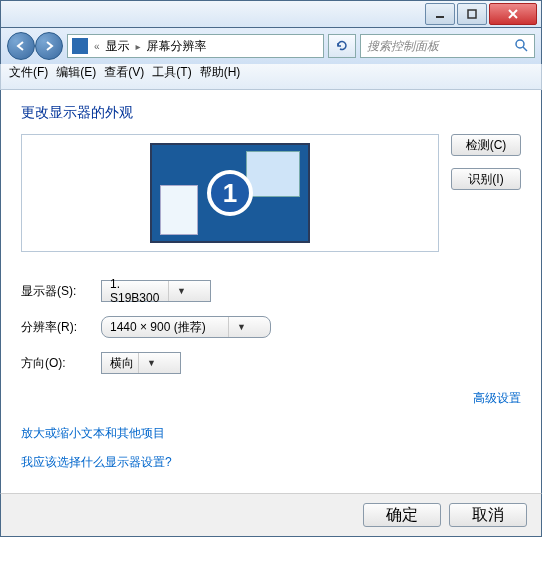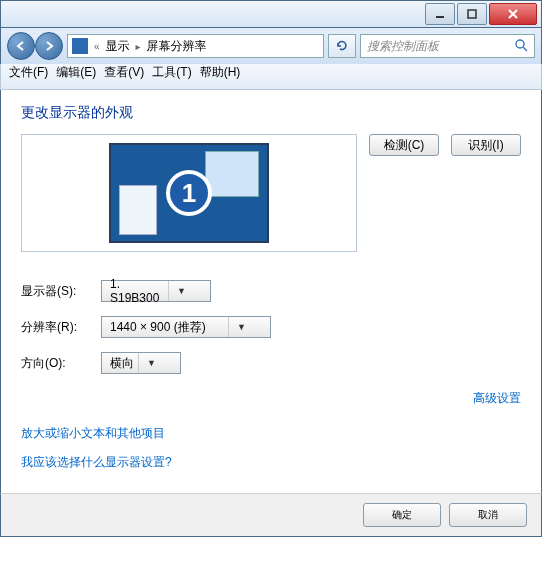--- a/index.html
+++ b/index.html
@@ -26,38 +26,38 @@
 .content { padding:14px 20px 10px 20px; border-left:1px solid #4a6a8a; border-right:1px solid #4a6a8a; }
 .heading { color:#003399; font-size:14px; margin-bottom:12px; }
 
 .preview-row { display:flex; gap:12px; margin-bottom:28px; }
 .preview { flex:1; border:1px solid #b8c8d8; background:#fff; height:118px; display:flex; align-items:center; justify-content:center; }
 .monitor { width:160px; height:100px; background:#1a5a9a; border:2px solid #2a3a5a; position:relative; display:flex; align-items:center; justify-content:center; }
 .monitor::before { content:""; position:absolute; top:6px; right:8px; width:52px; height:44px; background:#cfe4f8; border:1px solid #7aa; }
 .monitor::after { content:""; position:absolute; bottom:6px; left:8px; width:36px; height:48px; background:#eef6fc; border:1px solid #aac; }
 .mcircle { width:46px; height:46px; border-radius:50%; background:#1e5ba8; border:4px solid #fff; display:flex; align-items:center; justify-content:center; color:#fff; font-size:26px; font-weight:bold; z-index:2; }
 
-.side-btns { display:flex; flex-direction:row; gap:12px; }
+.side-btns { display:flex; flex-direction:column; gap:12px; }
 .wbtn { width:70px; height:22px; border:1px solid #8a9aaa; background:linear-gradient(#fdfdfd,#e4e4e4); border-radius:3px; font-size:12px; display:flex; align-items:center; justify-content:center; cursor:default; }
 
 .form-row { display:flex; align-items:center; margin-bottom:14px; }
 .form-label { width:80px; }
 .dropdown { height:22px; border:1px solid #8a9aaa; background:linear-gradient(#fdfdfd,#e8e8e8); display:flex; align-items:center; padding:0 24px 0 8px; font-size:12px; position:relative; }
 .dropdown .arrow { margin-left:auto; font-size:9px; color:#333; padding-left:8px; border-left:1px solid #ccc; height:100%; display:flex; align-items:center; }
 .dd-display { width:110px; }
-.dd-res { width:170px; }
+.dd-res { width:170px;border-radius:8px; }
 .dd-orient { width:80px; }
 
 .adv { text-align:right; margin:16px 0 18px; }
 .link { color:#0066cc; cursor:pointer; }
 .links-block { }
 .links-block div { margin-bottom:12px; }
 
 .btnbar { height:44px; background:#f0f0f0; border-top:1px solid #d0d0d0; border-left:1px solid #4a6a8a; border-right:1px solid #4a6a8a; border-bottom:1px solid #4a6a8a; display:flex; align-items:center; justify-content:flex-end; padding:0 14px; gap:8px; }
-.btn { width:78px; height:24px; border:1px solid #8a9aaa; background:linear-gradient(#fdfdfd,#e4e4e4); border-radius:3px; font-size:10px; display:flex; align-items:center; justify-content:center;font-family:Liberation Serif, serif; }
+.btn { width:78px; height:24px; border:1px solid #8a9aaa; background:linear-gradient(#fdfdfd,#e4e4e4); border-radius:3px; font-size:16px; display:flex; align-items:center; justify-content:center;font-family:Liberation Serif, serif; }
 .btn.disabled { color:#999; }
 </style>
 </head>
 <body>
 
 <div class="titlebar">
   <div class="tbtn">
     <svg width="10" height="10">
         <line x1="1" y1="8" x2="9" y2="8" stroke="#333" stroke-width="2"></line>
       </svg>

